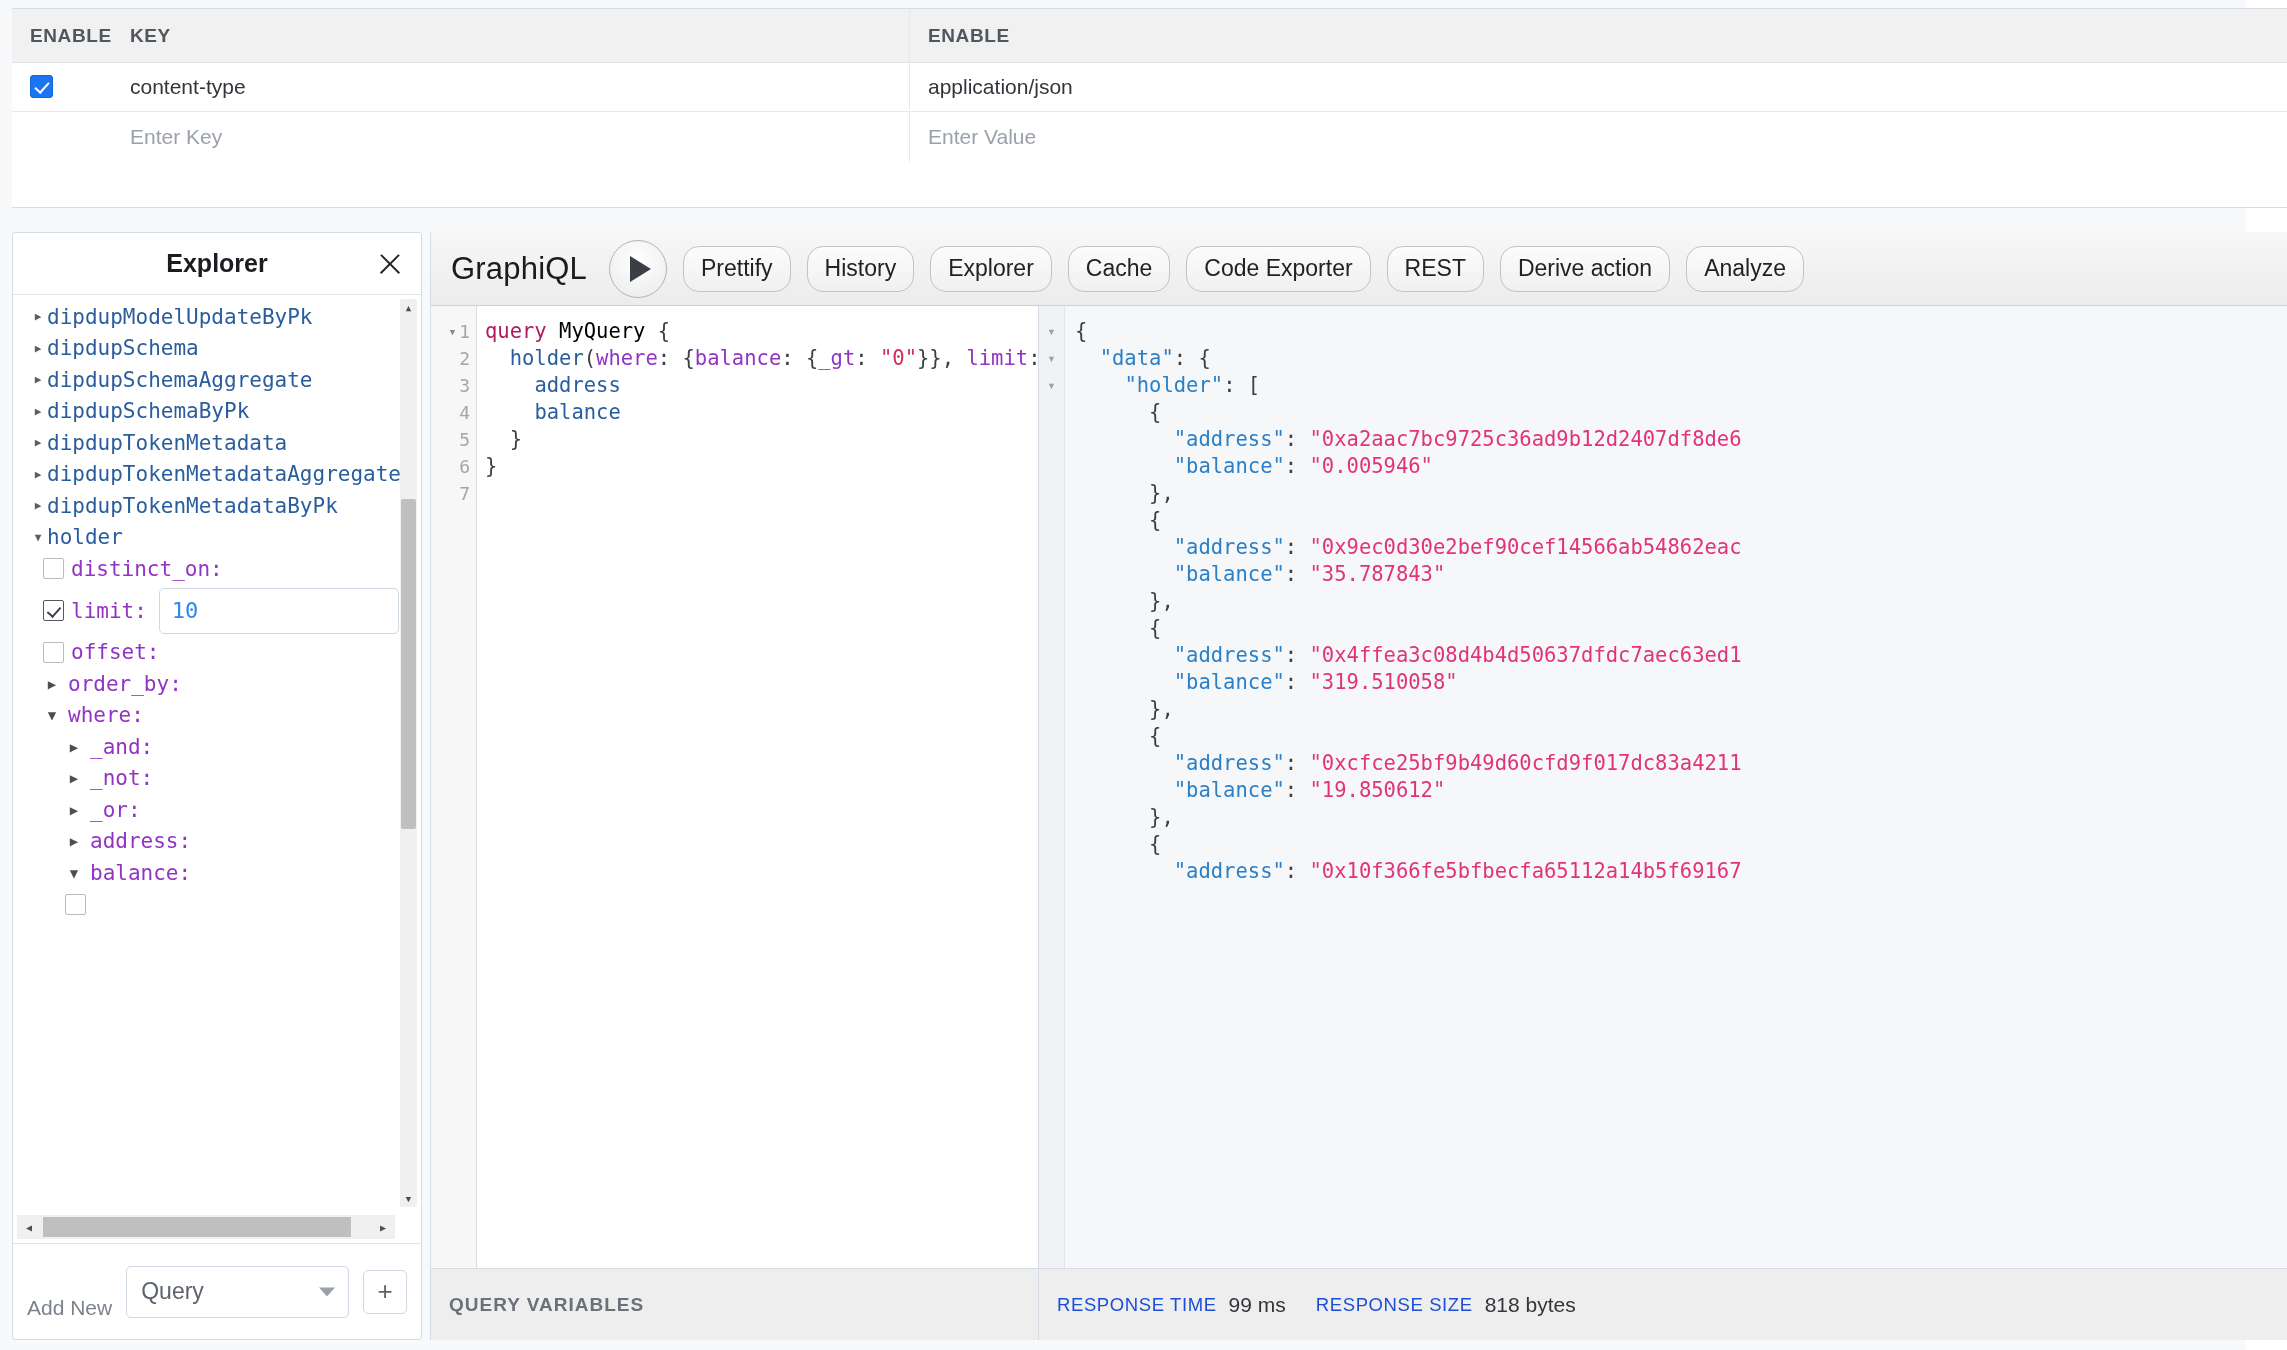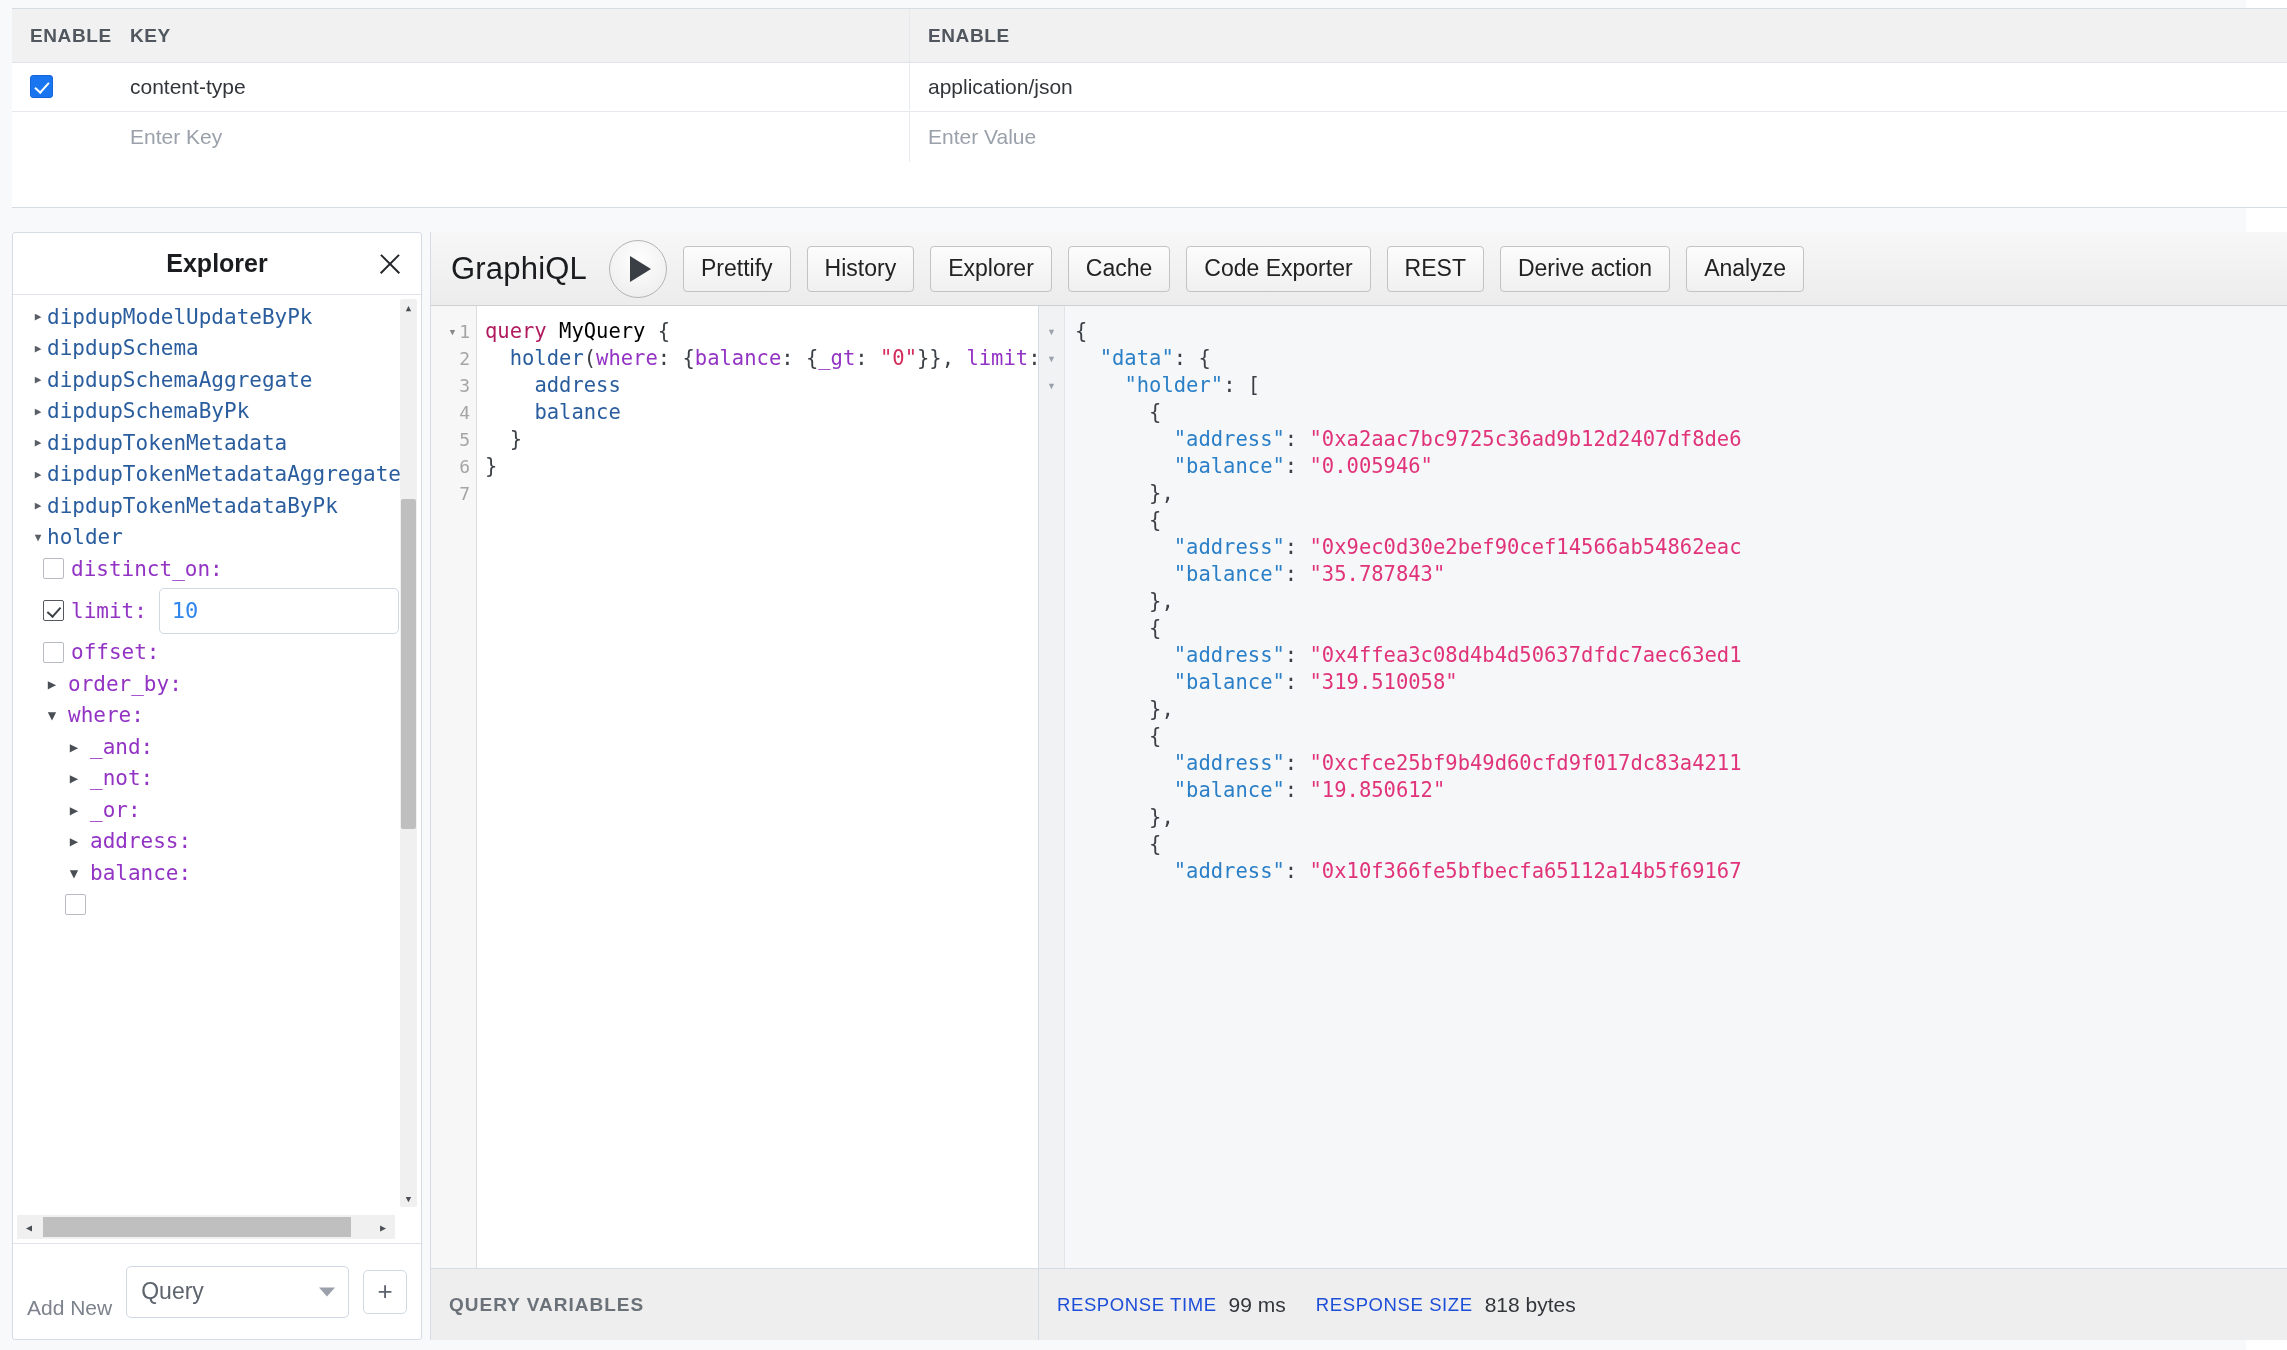--- a/index.html
+++ b/index.html
@@ -182,21 +182,21 @@
     background: radial-gradient(circle at 50% 35%, #ffffff, #eaeaea);
     display: flex; align-items: center; justify-content: center;
     cursor: pointer; flex: 0 0 58px; margin-left: 6px;
   }
   .exec-btn .tri {
     width: 0; height: 0; margin-left: 5px;
     border-top: 13px solid transparent; border-bottom: 13px solid transparent;
     border-left: 21px solid #3a3f45;
   }
   .tb-btn {
-    height: 46px; padding: 0 17px; border: 1px solid #c3c3c3; border-radius: 4px;
+    height: 46px; padding: 0 17px; border: 1px solid #c3c3c3; border-radius: 16px;
     background: linear-gradient(#fcfcfc, #f0f0f0);
     font-size: 23px; color: #222; cursor: pointer;
     display: flex; align-items: center; white-space: nowrap;
   }
   .tb-btn:first-of-type { margin-left: 10px; }
 
   .editors { flex: 1 1 auto; display: flex; min-height: 0; }
   .qpane {
     width: 608px; flex: 0 0 608px; display: flex; flex-direction: column;
     border-right: 1px solid #d6dce5; background: #fff;

